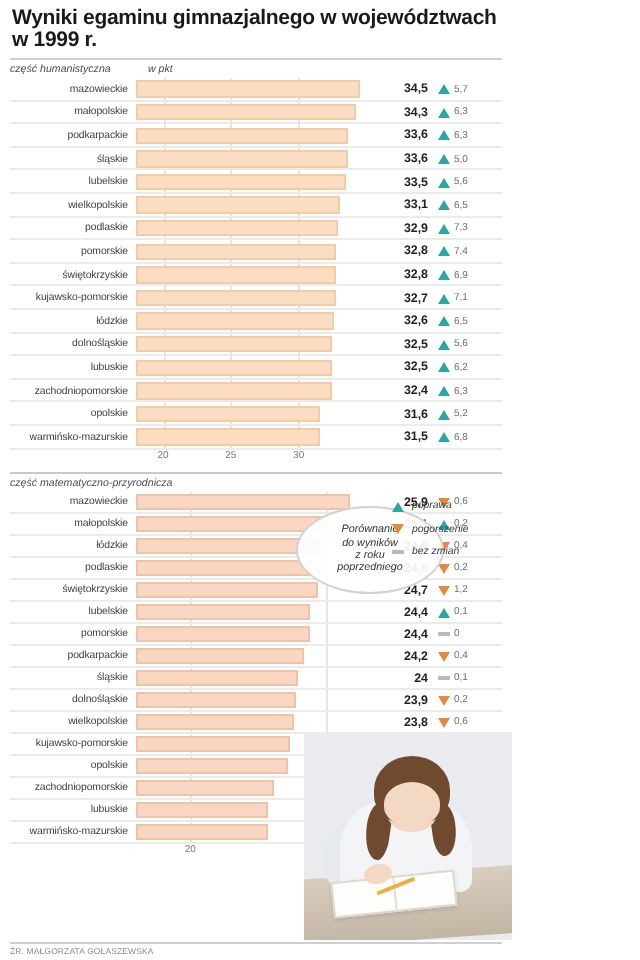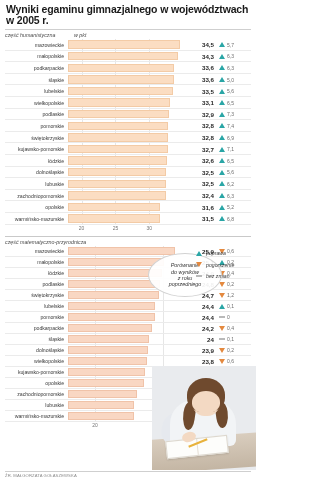--- a/index.html
+++ b/index.html
@@ -234,21 +234,21 @@
     color:#8a8a8a;
     letter-spacing:0.1px;
   }
   .rule-bottom { position:absolute; left:5px; right:5px; bottom:8px; height:1px; background:#cfcfcf; }
 </style>
 </head>
 <body>
 
 <div class="page">
 
-  <div class="title">Wyniki egaminu gimnazjalnego w województwach w 2005 r.</div>
+  <div class="title">Wyniki egaminu gimnazjalnego w województwach w 1999 r.</div>
   <div class="rule-top"></div>
 
   <div class="subhead">
     <span>część humanistyczna</span>
     <span class="unit">w pkt</span>
   </div>
   <div class="chart chart1" id="chart1">
       <div class="row" style="height: 11.6px;">
         <div class="lab">mazowieckie</div>
         <div class="track" style="height: 11.6px;">

